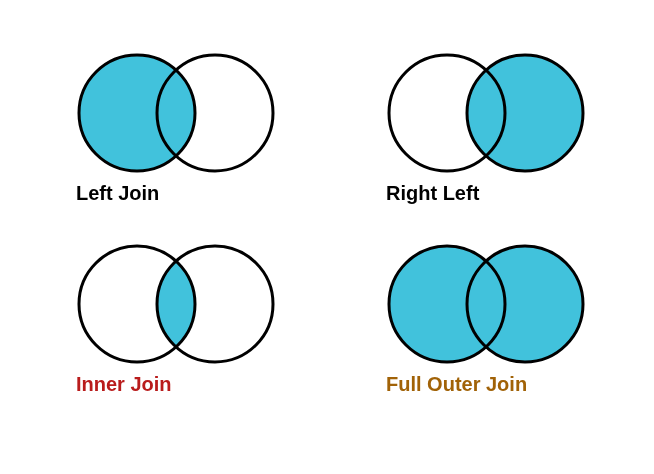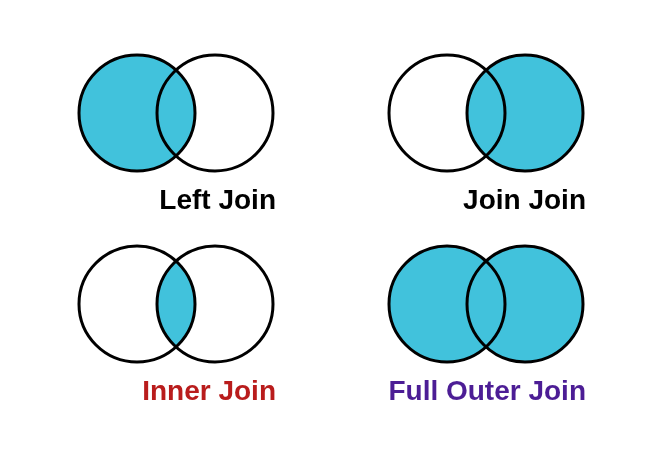--- a/index.html
+++ b/index.html
@@ -28,24 +28,24 @@
   .cell svg {
     display: block;
     width: 200px;
     height: 124px;
   }
   .c1r1 { left: 76px;  top: 51px;  }
   .c2r1 { left: 386px; top: 51px;  }
   .c1r2 { left: 76px;  top: 242px; }
   .c2r2 { left: 386px; top: 242px; }
   .label {
-    margin-top: 6px;
-    text-align: right;
+    margin-top: 0;
+    text-align: left;
     font-weight: bold;
-    font-size: 28px;
+    font-size: 20px;
     line-height: 37px;
     font-family: "Liberation Sans", sans-serif;
   }
 </style>
 </head>
 <body style="background: rgb(255, 255, 255);">
 
 <div class="canvas">
 
   <figure class="cell c1r1">
@@ -56,21 +56,21 @@
       </svg>
     <figcaption class="label" style="color: rgb(0, 0, 0);">Left Join</figcaption>
   </figure>
 
   <figure class="cell c2r1">
     <svg viewBox="0 0 200 124">
         <circle cx="139" cy="62" r="58" fill="#41C2DC"></circle>
         <circle cx="61" cy="62" r="58" fill="none" stroke="#000000" stroke-width="3"></circle>
         <circle cx="139" cy="62" r="58" fill="none" stroke="#000000" stroke-width="3"></circle>
       </svg>
-    <figcaption class="label" style="color: rgb(0, 0, 0);">Join Join</figcaption>
+    <figcaption class="label" style="color: rgb(0, 0, 0);">Right Left</figcaption>
   </figure>
 
   <figure class="cell c1r2">
     <svg viewBox="0 0 200 124">
         <defs>
           <clipPath id="clip2">
             <circle cx="139" cy="62" r="58" fill="#000"></circle>
           </clipPath>
         </defs>
         <circle cx="61" cy="62" r="58" fill="#41C2DC" clip-path="url(#clip2)"></circle>
@@ -80,16 +80,16 @@
     <figcaption class="label" style="color: #b91c1c;">Inner Join</figcaption>
   </figure>
 
   <figure class="cell c2r2">
     <svg viewBox="0 0 200 124">
         <circle cx="61" cy="62" r="58" fill="#41C2DC"></circle>
         <circle cx="139" cy="62" r="58" fill="#41C2DC"></circle>
         <circle cx="61" cy="62" r="58" fill="none" stroke="#000000" stroke-width="3"></circle>
         <circle cx="139" cy="62" r="58" fill="none" stroke="#000000" stroke-width="3"></circle>
       </svg>
-    <figcaption class="label" style="color: #4c1d95;">Full Outer Join</figcaption>
+    <figcaption class="label" style="color: #a16207;">Full Outer Join</figcaption>
   </figure>
 
 </div>
 
 </body></html>

